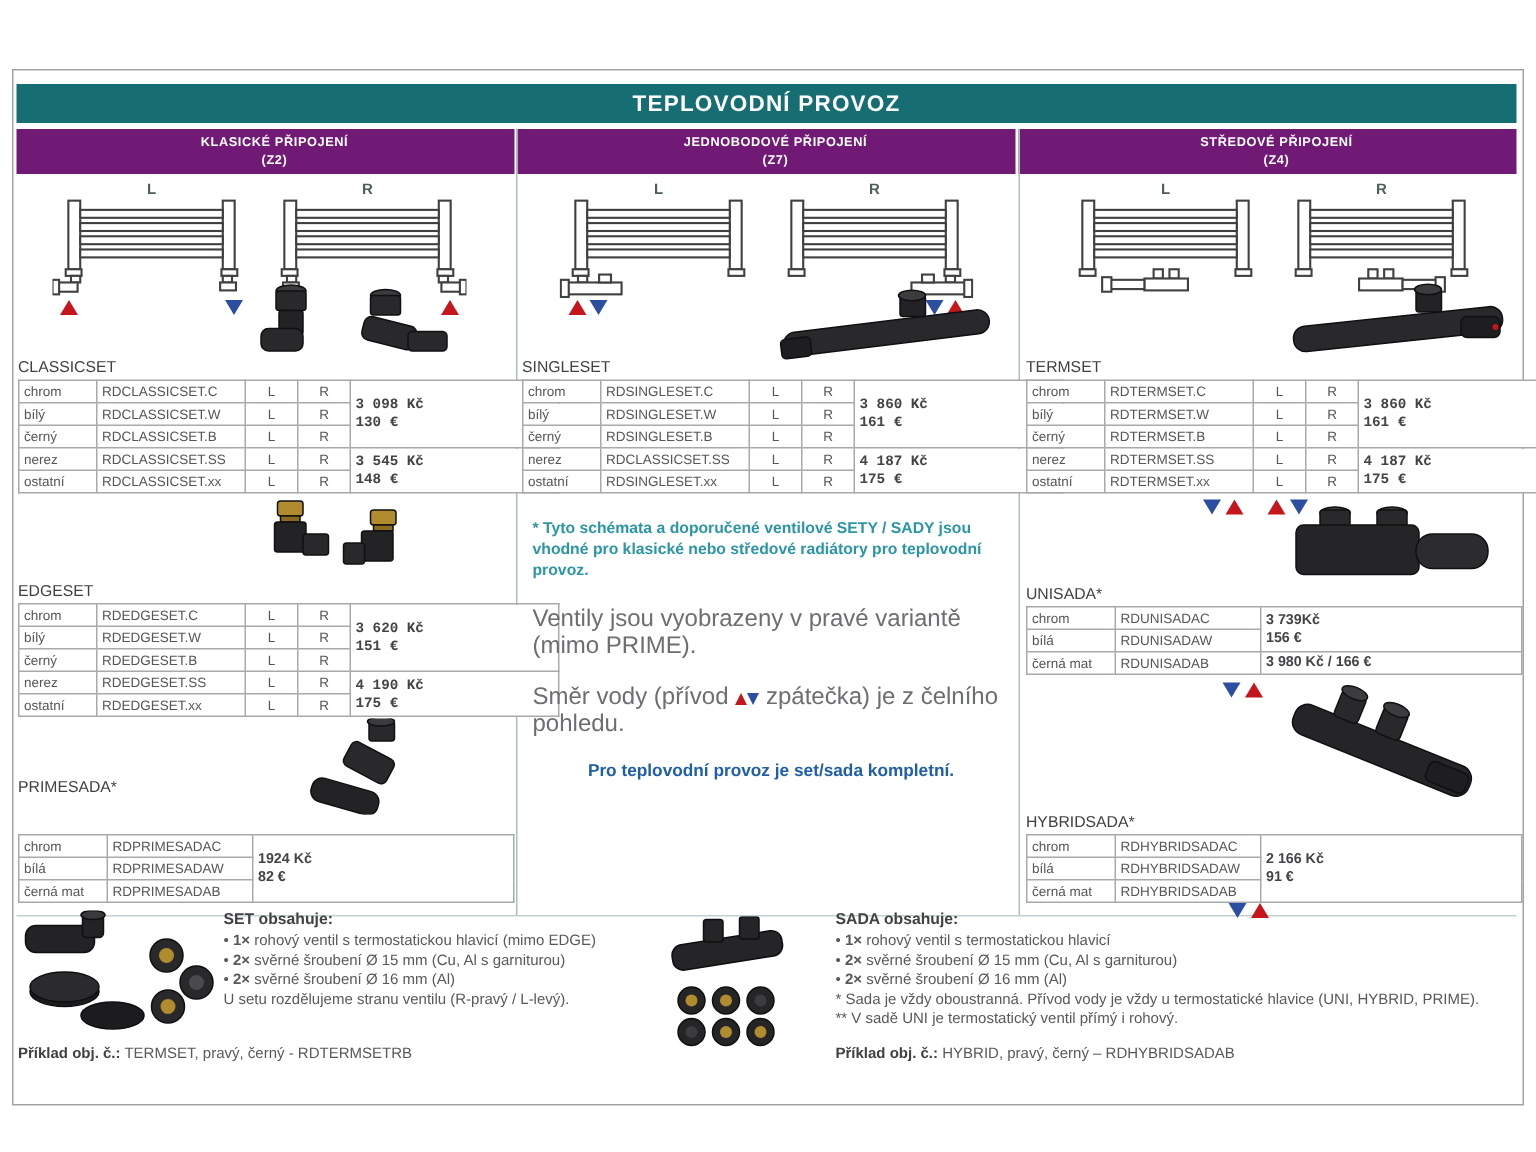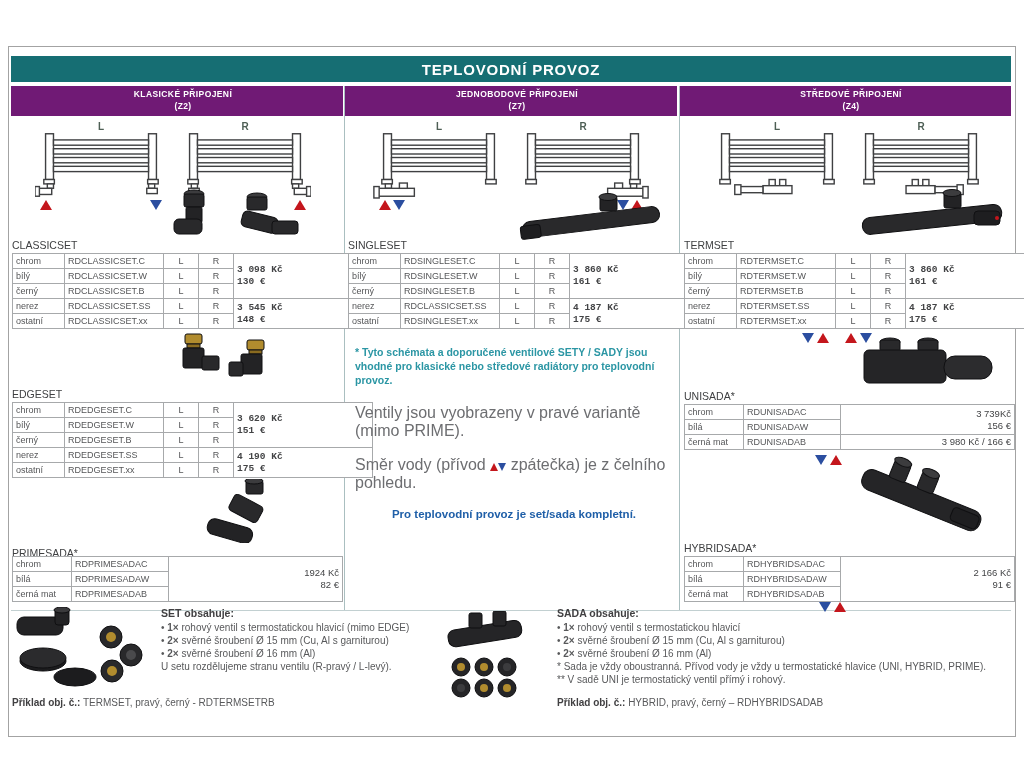--- a/index.html
+++ b/index.html
@@ -27,21 +27,21 @@
   
   .tname{position:absolute;font-weight:normal;font-size:10.5px;color:#3f4042;}
   .tb{position:absolute;border-collapse:collapse;table-layout:fixed;width:331px;font-size:9px;color:#555658;}
   .tb td{border:1px solid #a7a9ab;padding:0 3px;height:14px;vertical-align:middle;background:#fff;overflow:hidden;white-space:nowrap;}
   .fin{width:45px;}
   .code{width:92px;}
   .lr{width:28px;text-align:center;}
   .pr{width:132px;font-weight:bold;color:#434446;font-size:9.5px;line-height:1.25;font-family:Liberation Mono, monospace;}
   .fin2{width:52px;}
   .code2{width:90px;}
-  .pr2{text-align:right;font-weight:normal;color:#434446;font-size:9.5px;line-height:1.25;}
+  .pr2{text-align:left;font-weight:bold;color:#434446;font-size:9.5px;line-height:1.25;}
   
   #notes{position:absolute;left:346px;top:298px;width:318px;}
   .note-teal{color:#2b96a4;font-weight:bold;font-size:10.5px;line-height:1.35;margin-bottom:16px;}
   .note-gray{color:#6d6e71;font-size:16px;margin-bottom:16px;}
   .note-blue{color:#1f5fa8;font-weight:bold;font-size:11.5px;text-align:center;}
   
   .info{position:absolute;font-size:10px;color:#58595b;line-height:13px;}
   .info .hd{font-weight:bold;color:#414042;font-size:10.5px;margin-bottom:1px;}
   .bullet::before{content:"• ";color:#58595b;}
   .qty{font-weight:bold;}
@@ -470,21 +470,21 @@
     </tr>
     <tr>
       <td class="fin">ostatní</td>
       <td class="code">RDEDGESET.xx</td>
       <td class="lr">L</td>
       <td class="lr">R</td>
     </tr>
   </tbody>
     </table>
 
-  <div class="tname" style="left:3px;top:500px">PRIMESADA*</div>
+  <div class="tname" style="left:3px;top:472px">PRIMESADA*</div>
   <table class="tb" style="left:3px;top:509px">
     <tbody>
         <tr>
       <td class="fin2">chrom</td>
       <td class="code2">RDPRIMESADAC</td>
       <td class="pr2" rowspan="3"><span>1924 Kč</span><br><span>82 €</span></td>
     </tr>
     <tr>
       <td class="fin2">bílá</td>
       <td class="code2">RDPRIMESADAW</td>
@@ -555,21 +555,21 @@
     <div class="note-teal">* Tyto schémata a doporučené ventilové SETY / SADY jsou vhodné pro klasické nebo středové radiátory pro teplovodní provoz.</div>
     <div class="note-gray">Ventily jsou vyobrazeny v pravé variantě (mimo PRIME).</div>
     <div class="note-gray">
       <span>Směr vody (přívod</span>
       <span class="ai aiu"></span><span class="ai aid"></span>
       <span>zpátečka) je z čelního pohledu.</span>
     </div>
     <div class="note-blue">Pro teplovodní provoz je set/sada kompletní.</div>
   </div>
 
-  <div class="info" style="left:152px;top:560px;width:300px">
+  <div class="info" style="left:140px;top:560px;width:300px">
     <div class="hd">SET obsahuje:</div>
     <div class="bullet"><span class="qty">1×</span> <span>rohový ventil s termostatickou hlavicí (mimo EDGE)</span></div>
     <div class="bullet"><span class="qty">2×</span> <span>svěrné šroubení Ø 15 mm (Cu, Al s garniturou)</span></div>
     <div class="bullet"><span class="qty">2×</span> <span>svěrné šroubení Ø 16 mm (Al)</span></div>
     <div>U setu rozdělujeme stranu ventilu (R-pravý / L-levý).</div>
   </div>
 
   <div class="info" style="left:548px;top:560px;width:455px">
     <div class="hd">SADA obsahuje:</div>
     <div class="bullet"><span class="qty">1×</span> <span>rohový ventil s termostatickou hlavicí</span></div>

